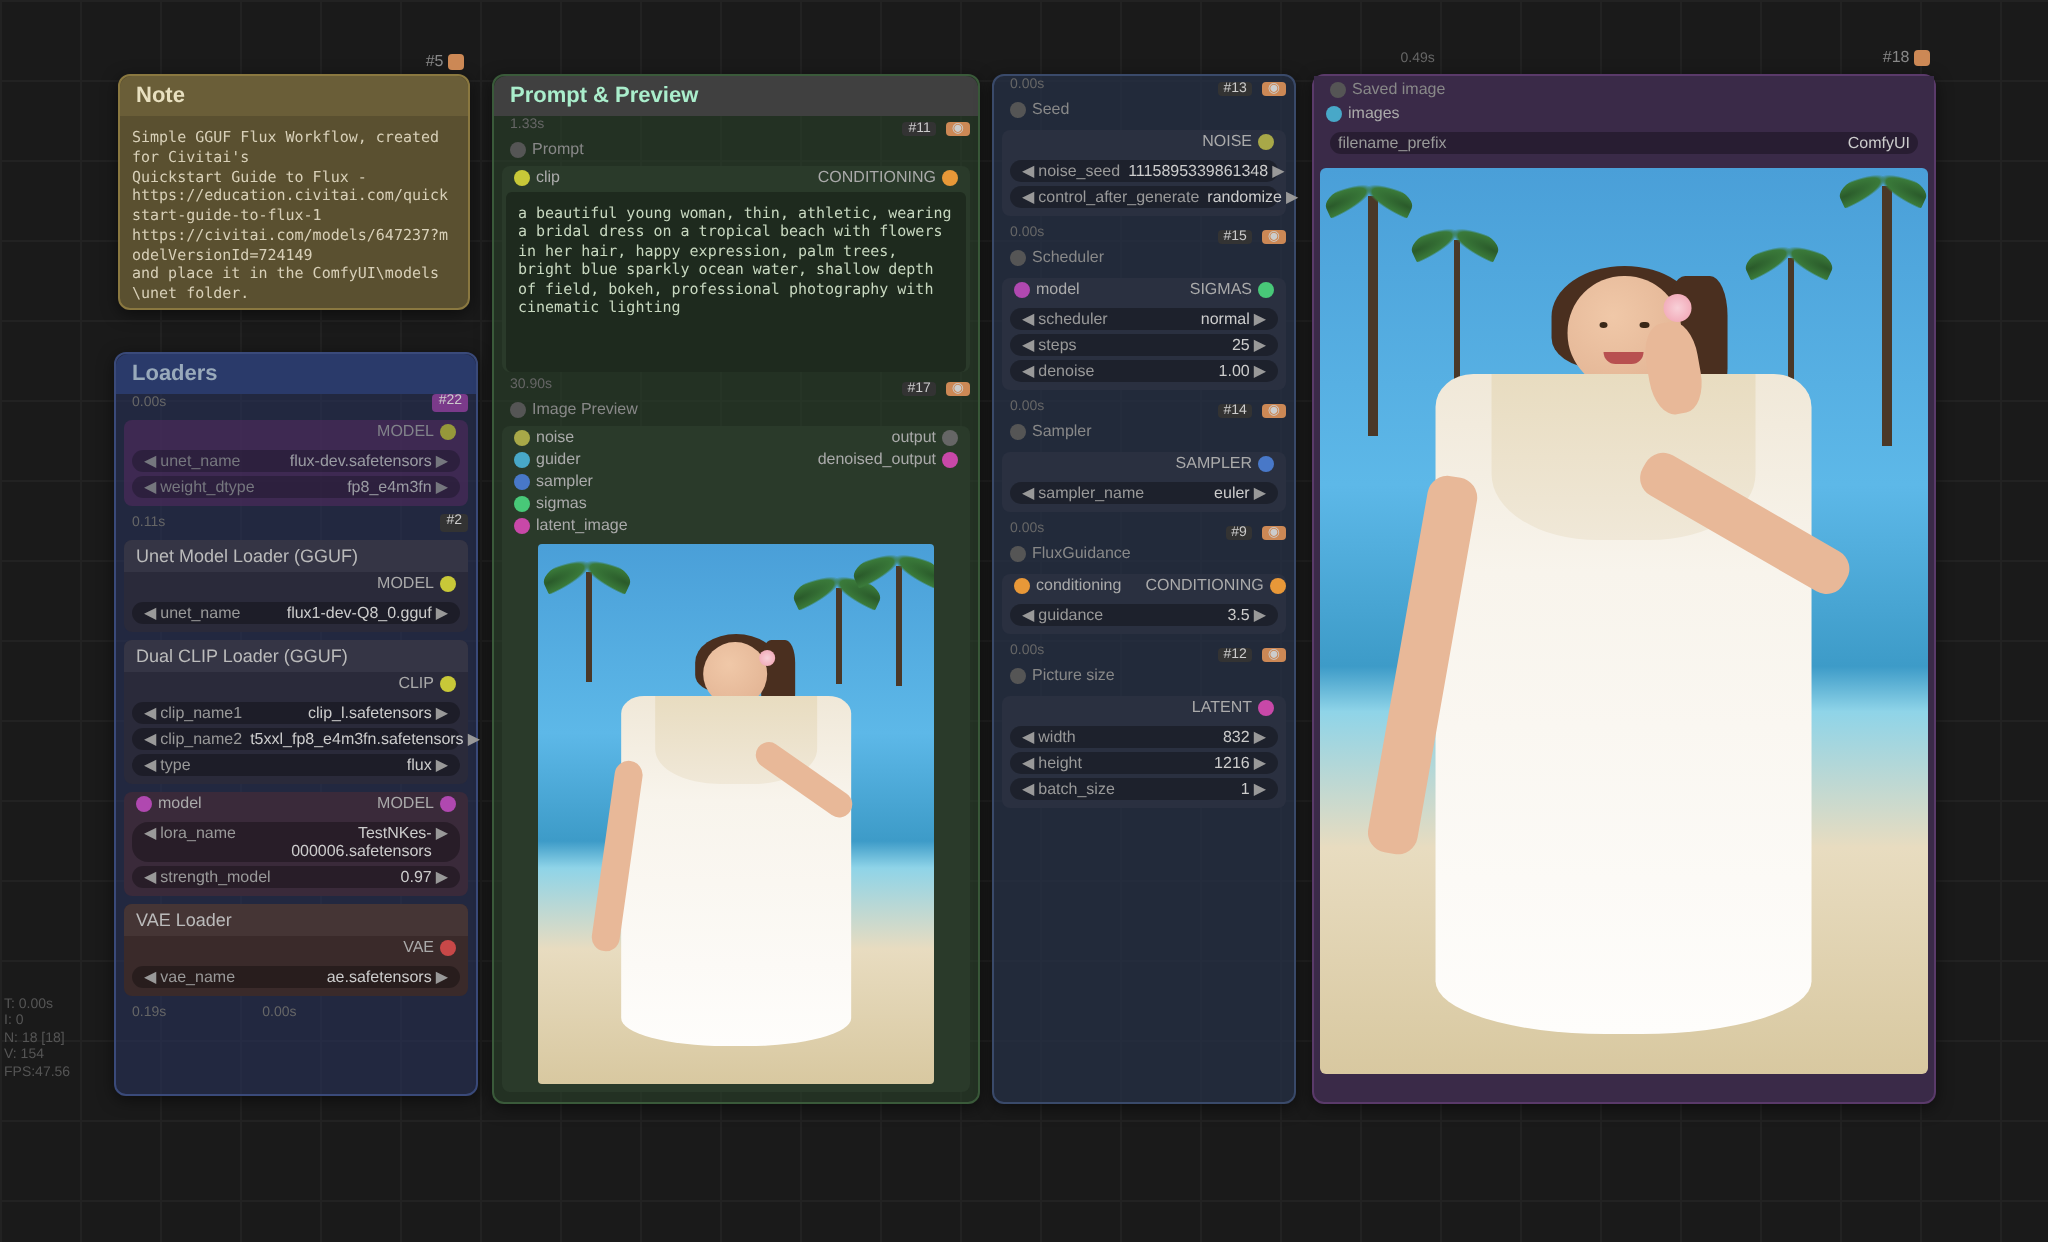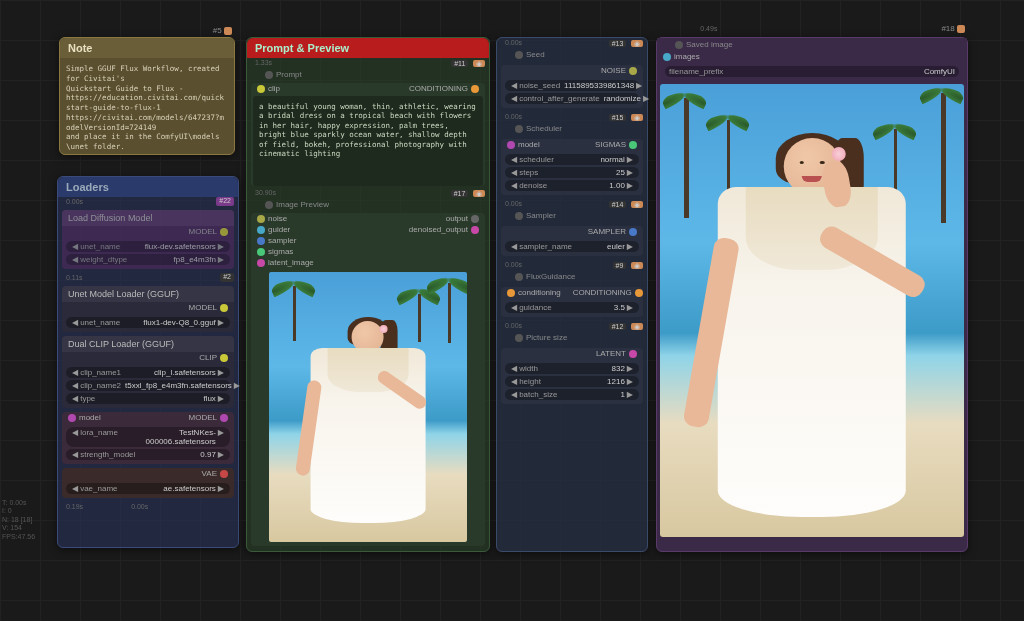--- a/index.html
+++ b/index.html
@@ -10,21 +10,21 @@
   .node-h{padding:3px 6px;border-radius:4px 4px 0 0;font-size:9px;color:#bbb}
   .node-b{padding:2px 4px}
   .row{display:flex;background:rgba(0,0,0,.3);border-radius:8px;margin:2px 0;padding:1px 4px;font-size:8px}
   .row .arr{color:#999;cursor:pointer;padding:0 2px}
   .row .lbl{flex:0 0 auto;color:#999;margin-right:4px}
   .row .val{flex:1;text-align:right;color:#ccc}
   .socket{width:8px;height:8px;border-radius:50%;display:inline-block;vertical-align:middle;margin-right:3px}
   .slot{display:flex;align-items:flex-end;padding:1px 6px;font-size:8px;color:#aaa}
   .slot.right{justify-content:flex-end}
   .badge{font-size:7px;padding:0 3px;border-radius:2px;background:#333;color:#ccc;margin-left:2px}
-  .grp-h{font-size:8px;color:#888;padding:2px 18px;display:flex;align-items:center}
+  .grp-h{font-size:8px;color:#888;padding:2px 8px;display:flex;align-items:center}
   .timing{font-size:7px;color:#666;padding:1px 4px}
   .beach{background:linear-gradient(180deg,#4a9fd8 0%,#5db8e8 35%,#3d9bc8 55%,#8fd4e8 60%,#e8dcc0 75%,#d8c8a0 100%);position:relative;overflow:hidden}
   .palm{position:absolute;width:3px;background:#4a3828}
   .palm::before,.palm::after{content:'';position:absolute;top:-5px;width:25px;height:12px;background:radial-gradient(ellipse at 10% 50%,#2a5a2a 0%,#3a7a3a 60%,transparent 70%);border-radius:50% 10% 50% 10%}
   .palm::before{left:-22px;transform:rotate(-25deg)}
   .palm::after{left:-2px;transform:rotate(25deg) scaleX(-1)}
   .figure{position:absolute;left:50%;transform:translateX(-50%)}
   .head{width:28%;aspect-ratio:1;background:radial-gradient(circle at 40% 35%,#f0c8a8 0%,#e0b090 100%);border-radius:50%;margin:0 auto;position:relative}
   .hair{position:absolute;top:-10%;left:-15%;right:-15%;height:90%;background:#4a2f1f;border-radius:50% 50% 30% 30%;z-index:-1}
   .hair::after{content:'';position:absolute;right:-20%;top:10%;width:40%;height:130%;background:#4a2f1f;border-radius:30%}
@@ -64,21 +64,20 @@
 
 <div class="panel" style="left:57px;top:176px;width:180px;height:370px;background:rgba(40,50,90,.6);border:1px solid #3a4a7a">
   <div class="ph" style="background:#2a3a6a;color:#9ab">Loaders</div>
 
   <div style="display:flex;justify-content:space-between;padding:0 4px">
       <span class="timing">0.00s</span>
       <span class="badge" style="background:#7a3a8a">#22</span>
     </div>
 
   <div class="node" style="background:#4a2a5a;opacity:.7">
-    <div class="node-h" style="background:#5a3a6a">Load Diffusion Model</div>
     <div class="slot right">
         <span>MODEL</span>
         <span class="socket" style="background:#c8c838;margin-left:3px;margin-right:0"></span>
       </div>
     <div class="node-b">
       <div class="row">
           <span class="arr">◀</span>
           <span class="lbl">unet_name</span>
           <span class="val">flux-dev.safetensors</span>
           <span class="arr">▶</span>
@@ -162,20 +161,21 @@
       <div class="row">
           <span class="arr">◀</span>
           <span class="lbl">strength_model</span>
           <span class="val">0.97</span>
           <span class="arr">▶</span>
         </div>
     </div>
   </div>
 
   <div class="node" style="background:#3a2a2a">
+    <div class="node-h" style="background:#453535">VAE Loader</div>
     <div class="slot right">
         <span>VAE</span>
         <span class="socket" style="background:#c84848;margin-left:3px;margin-right:0"></span>
       </div>
     <div class="node-b">
         <div class="row">
           <span class="arr">◀</span>
           <span class="lbl">vae_name</span>
           <span class="val">ae.safetensors</span>
           <span class="arr">▶</span>
@@ -183,21 +183,21 @@
       </div>
   </div>
 
   <div style="display:flex;gap:40px;padding:0 4px">
       <span class="timing">0.19s</span>
       <span class="timing">0.00s</span>
     </div>
 </div>
 
 <div class="panel" style="left:246px;top:37px;width:242px;height:513px;background:rgba(40,60,40,.7);border:1px solid #3a5a3a">
-  <div class="ph" style="background:#b91c1c;color:#aec">Prompt &amp; Preview</div>
+  <div class="ph" style="background:#404040;color:#aec">Prompt &amp; Preview</div>
 
   <div style="display:flex;justify-content:space-between;padding:0 4px">
       <span class="timing">1.33s</span>
       <span><span class="badge">#11</span> <span class="badge" style="background:#c85">◉</span></span>
     </div>
   <div class="grp-h">
       <span class="socket" style="background:#555"></span>
       <span>Prompt</span>
     </div>
   <div class="node" style="background:#2a3a2a;margin:2px 4px">

